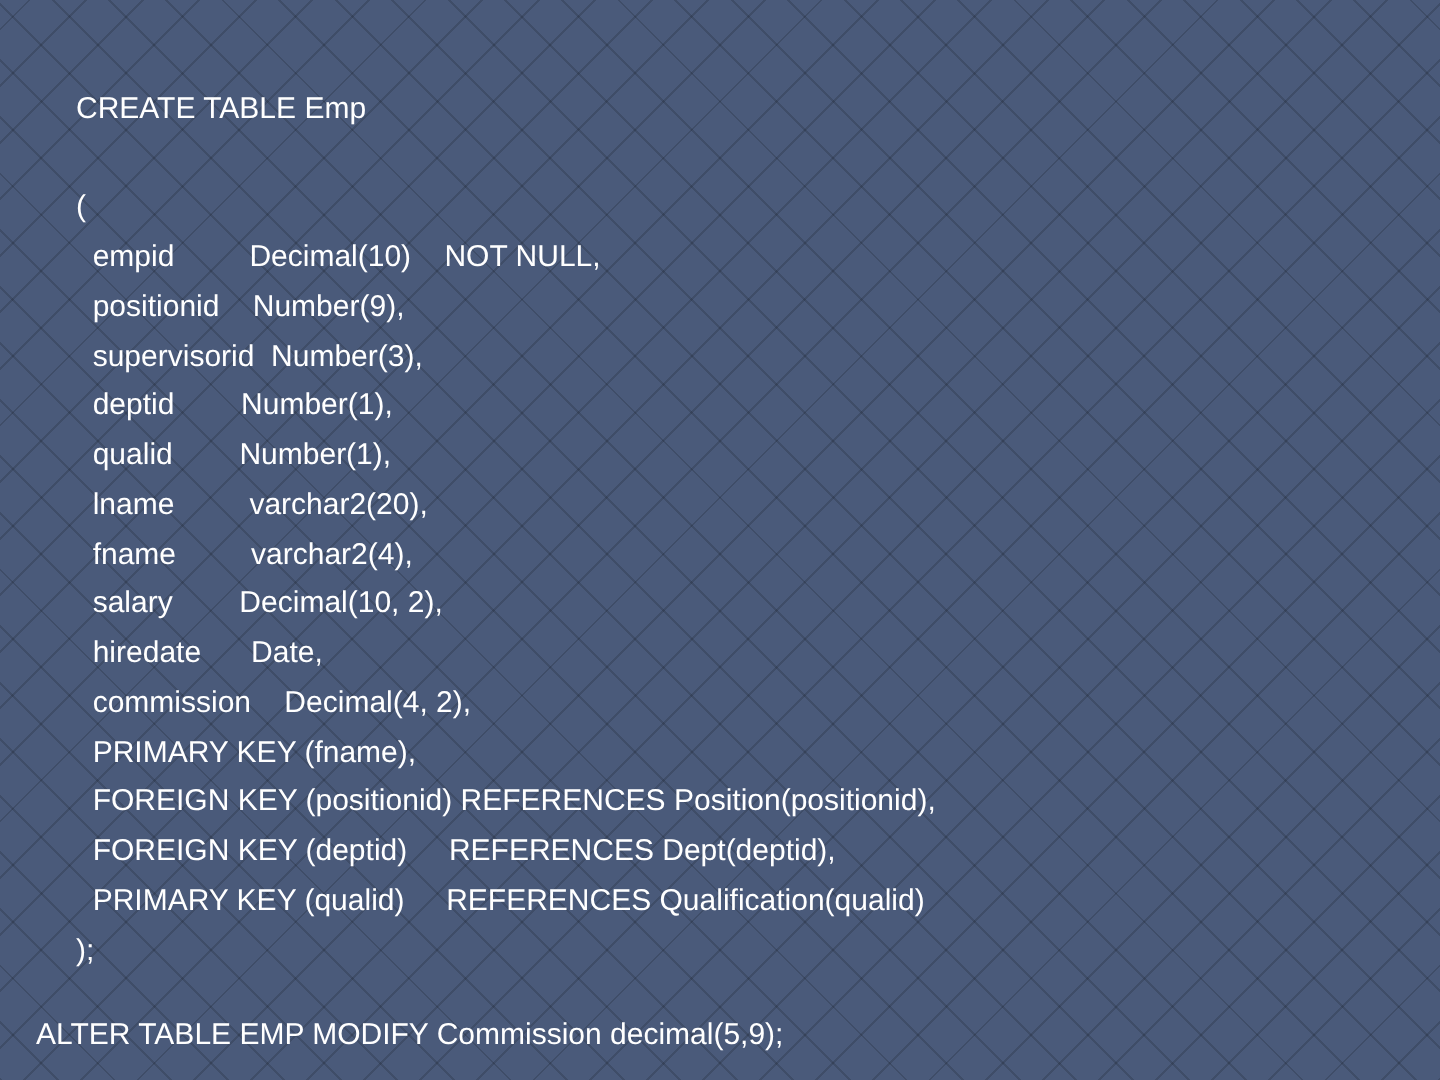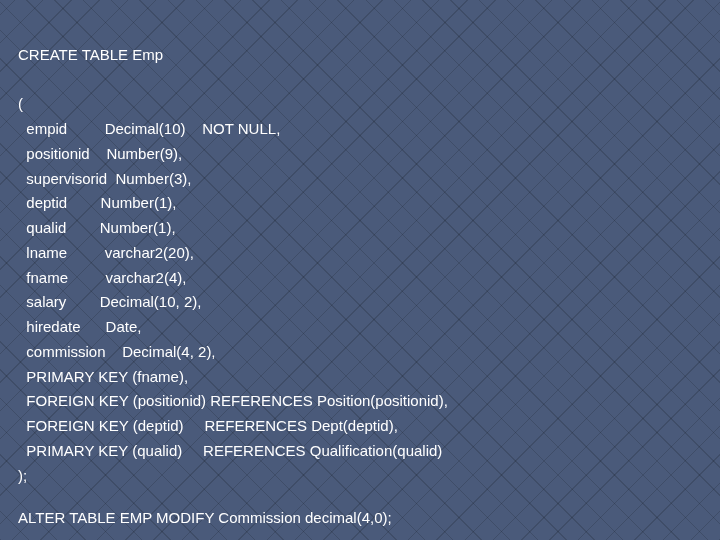--- a/index.html
+++ b/index.html
@@ -34,20 +34,21 @@
       padding: 18px 22px 18px 18px;
     }
 
     .code-block {
       color: #ffffff;
       font-size: 15px;
       line-height: 1.65;
       white-space: pre;
       font-family: Arial, sans-serif;
       flex: 1;
+      margin-left: 20px;
     }
 
     .alter-block {
       color: #ffffff;
       font-size: 15px;
       line-height: 1.65;
       font-family: Arial, sans-serif;
       margin-top: 18px;
     }
   </style>
@@ -68,13 +69,13 @@
 <span>  salary        Decimal(10, 2),</span>
 <span>  hiredate      Date,</span>
 <span>  commission    Decimal(4, 2),</span>
 <span>  PRIMARY KEY (fname),</span>
 <span>  FOREIGN KEY (positionid) REFERENCES Position(positionid),</span>
 <span>  FOREIGN KEY (deptid)     REFERENCES Dept(deptid),</span>
 <span>  PRIMARY KEY (qualid)     REFERENCES Qualification(qualid)</span>
 <span>);</span>
 </div>
 
-<div class="alter-block">ALTER TABLE EMP MODIFY Commission decimal(4,0);</div>
+<div class="alter-block">ALTER TABLE EMP MODIFY Commission decimal(5,9);</div>
 
 </body></html>

